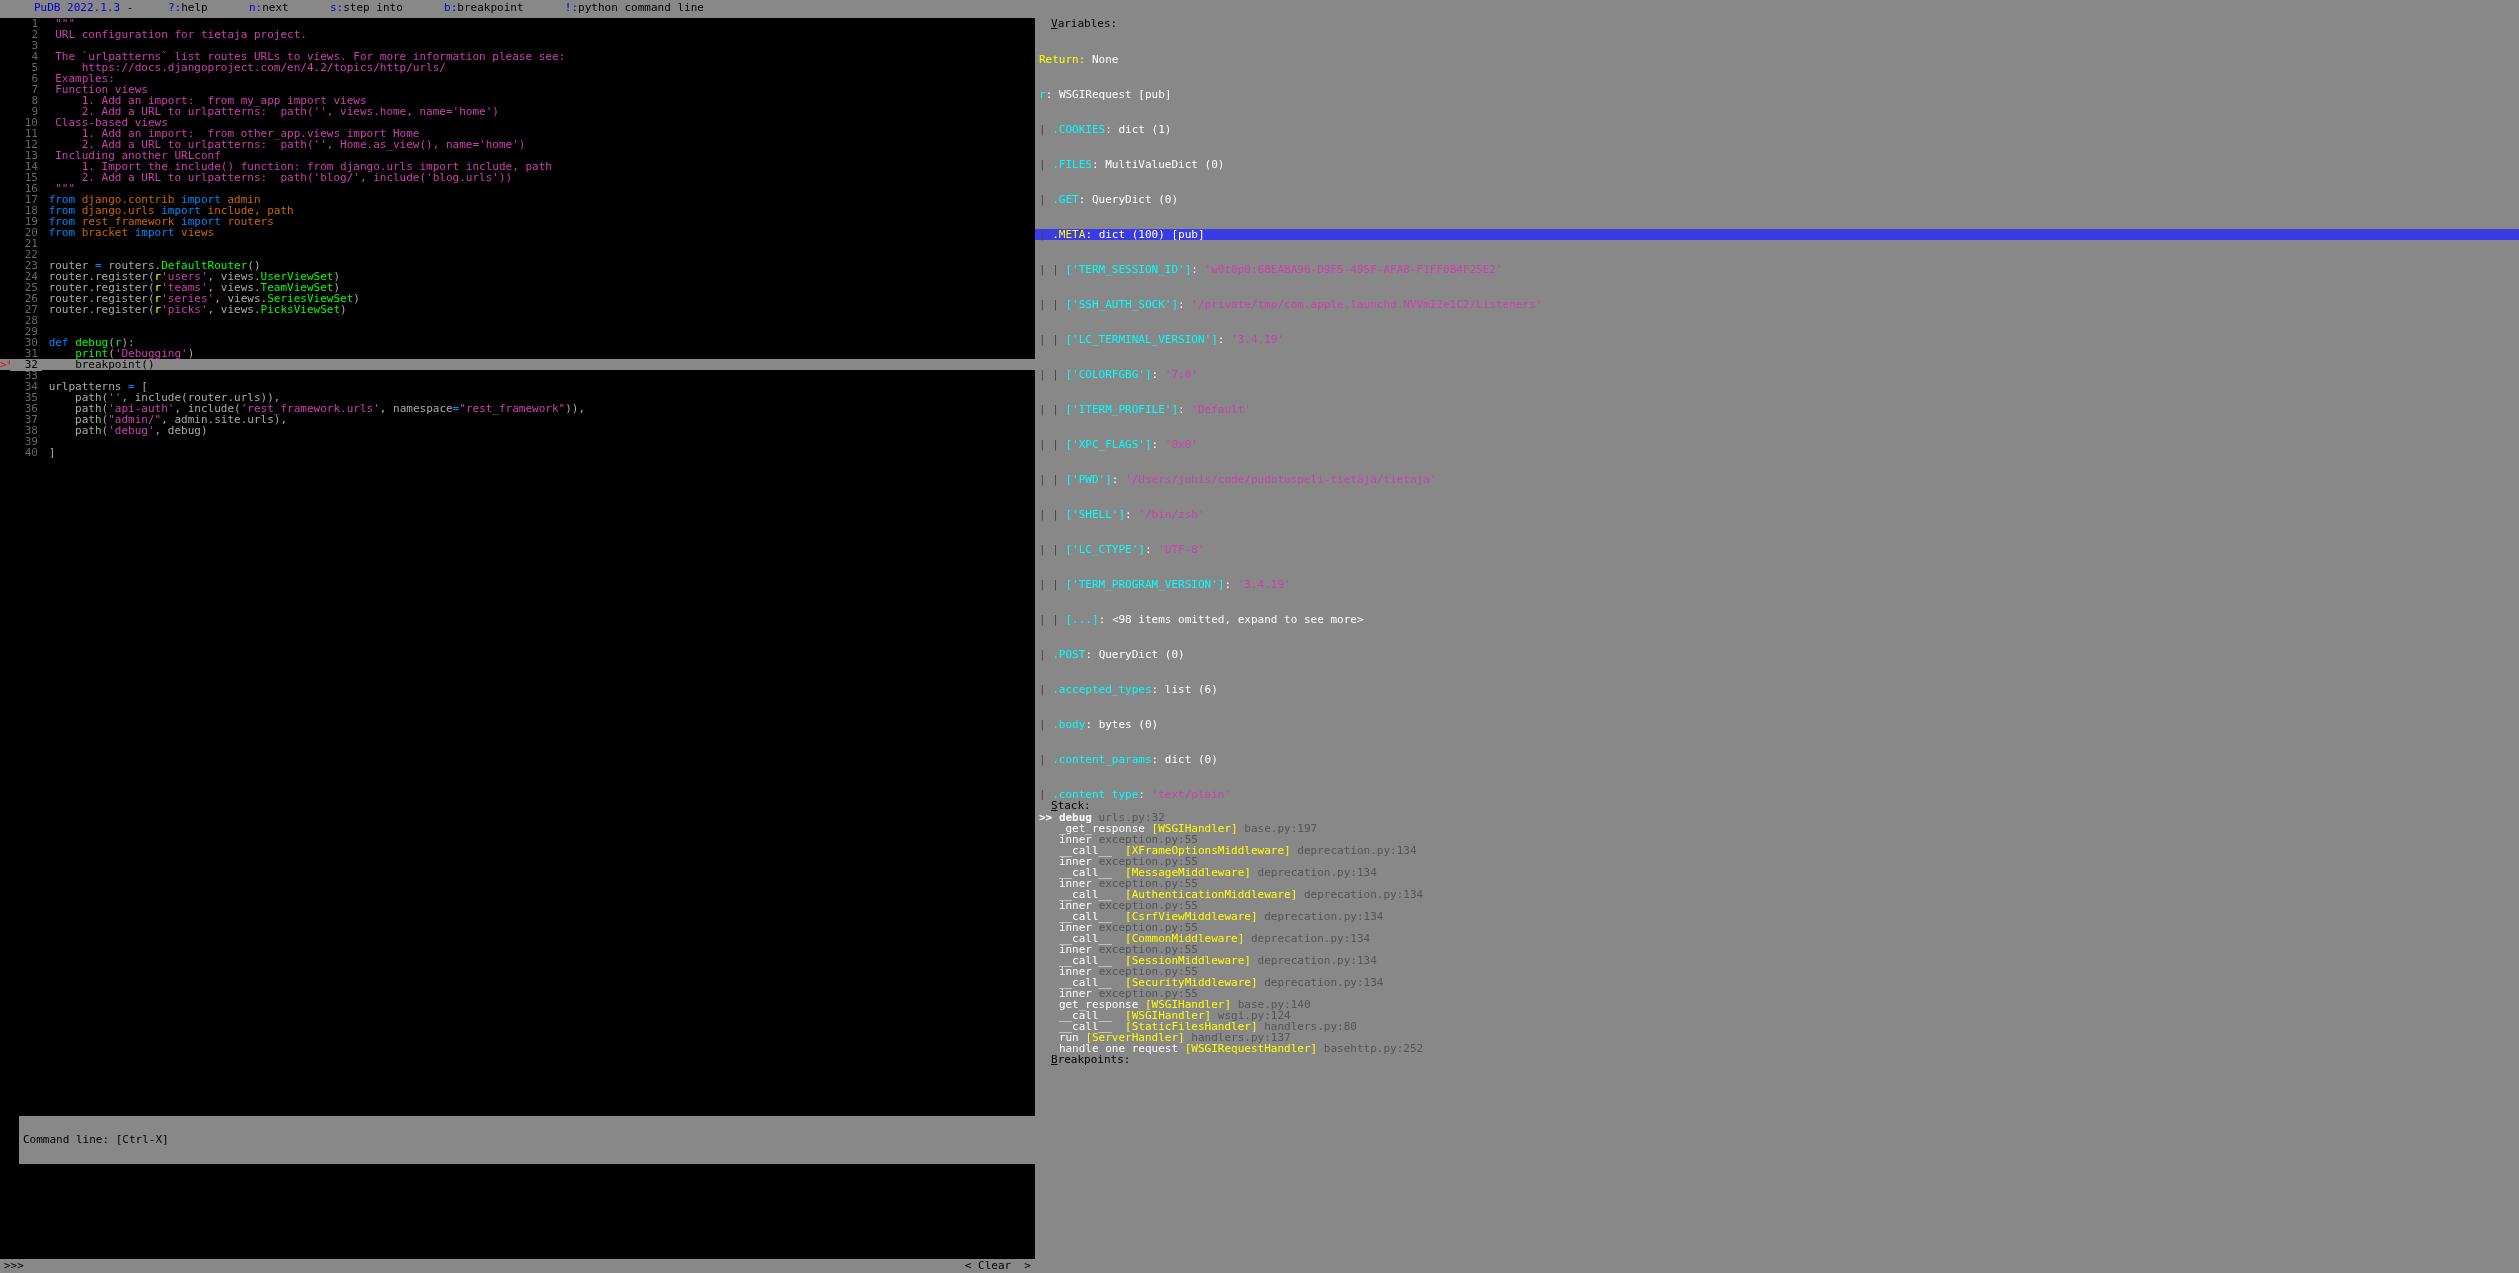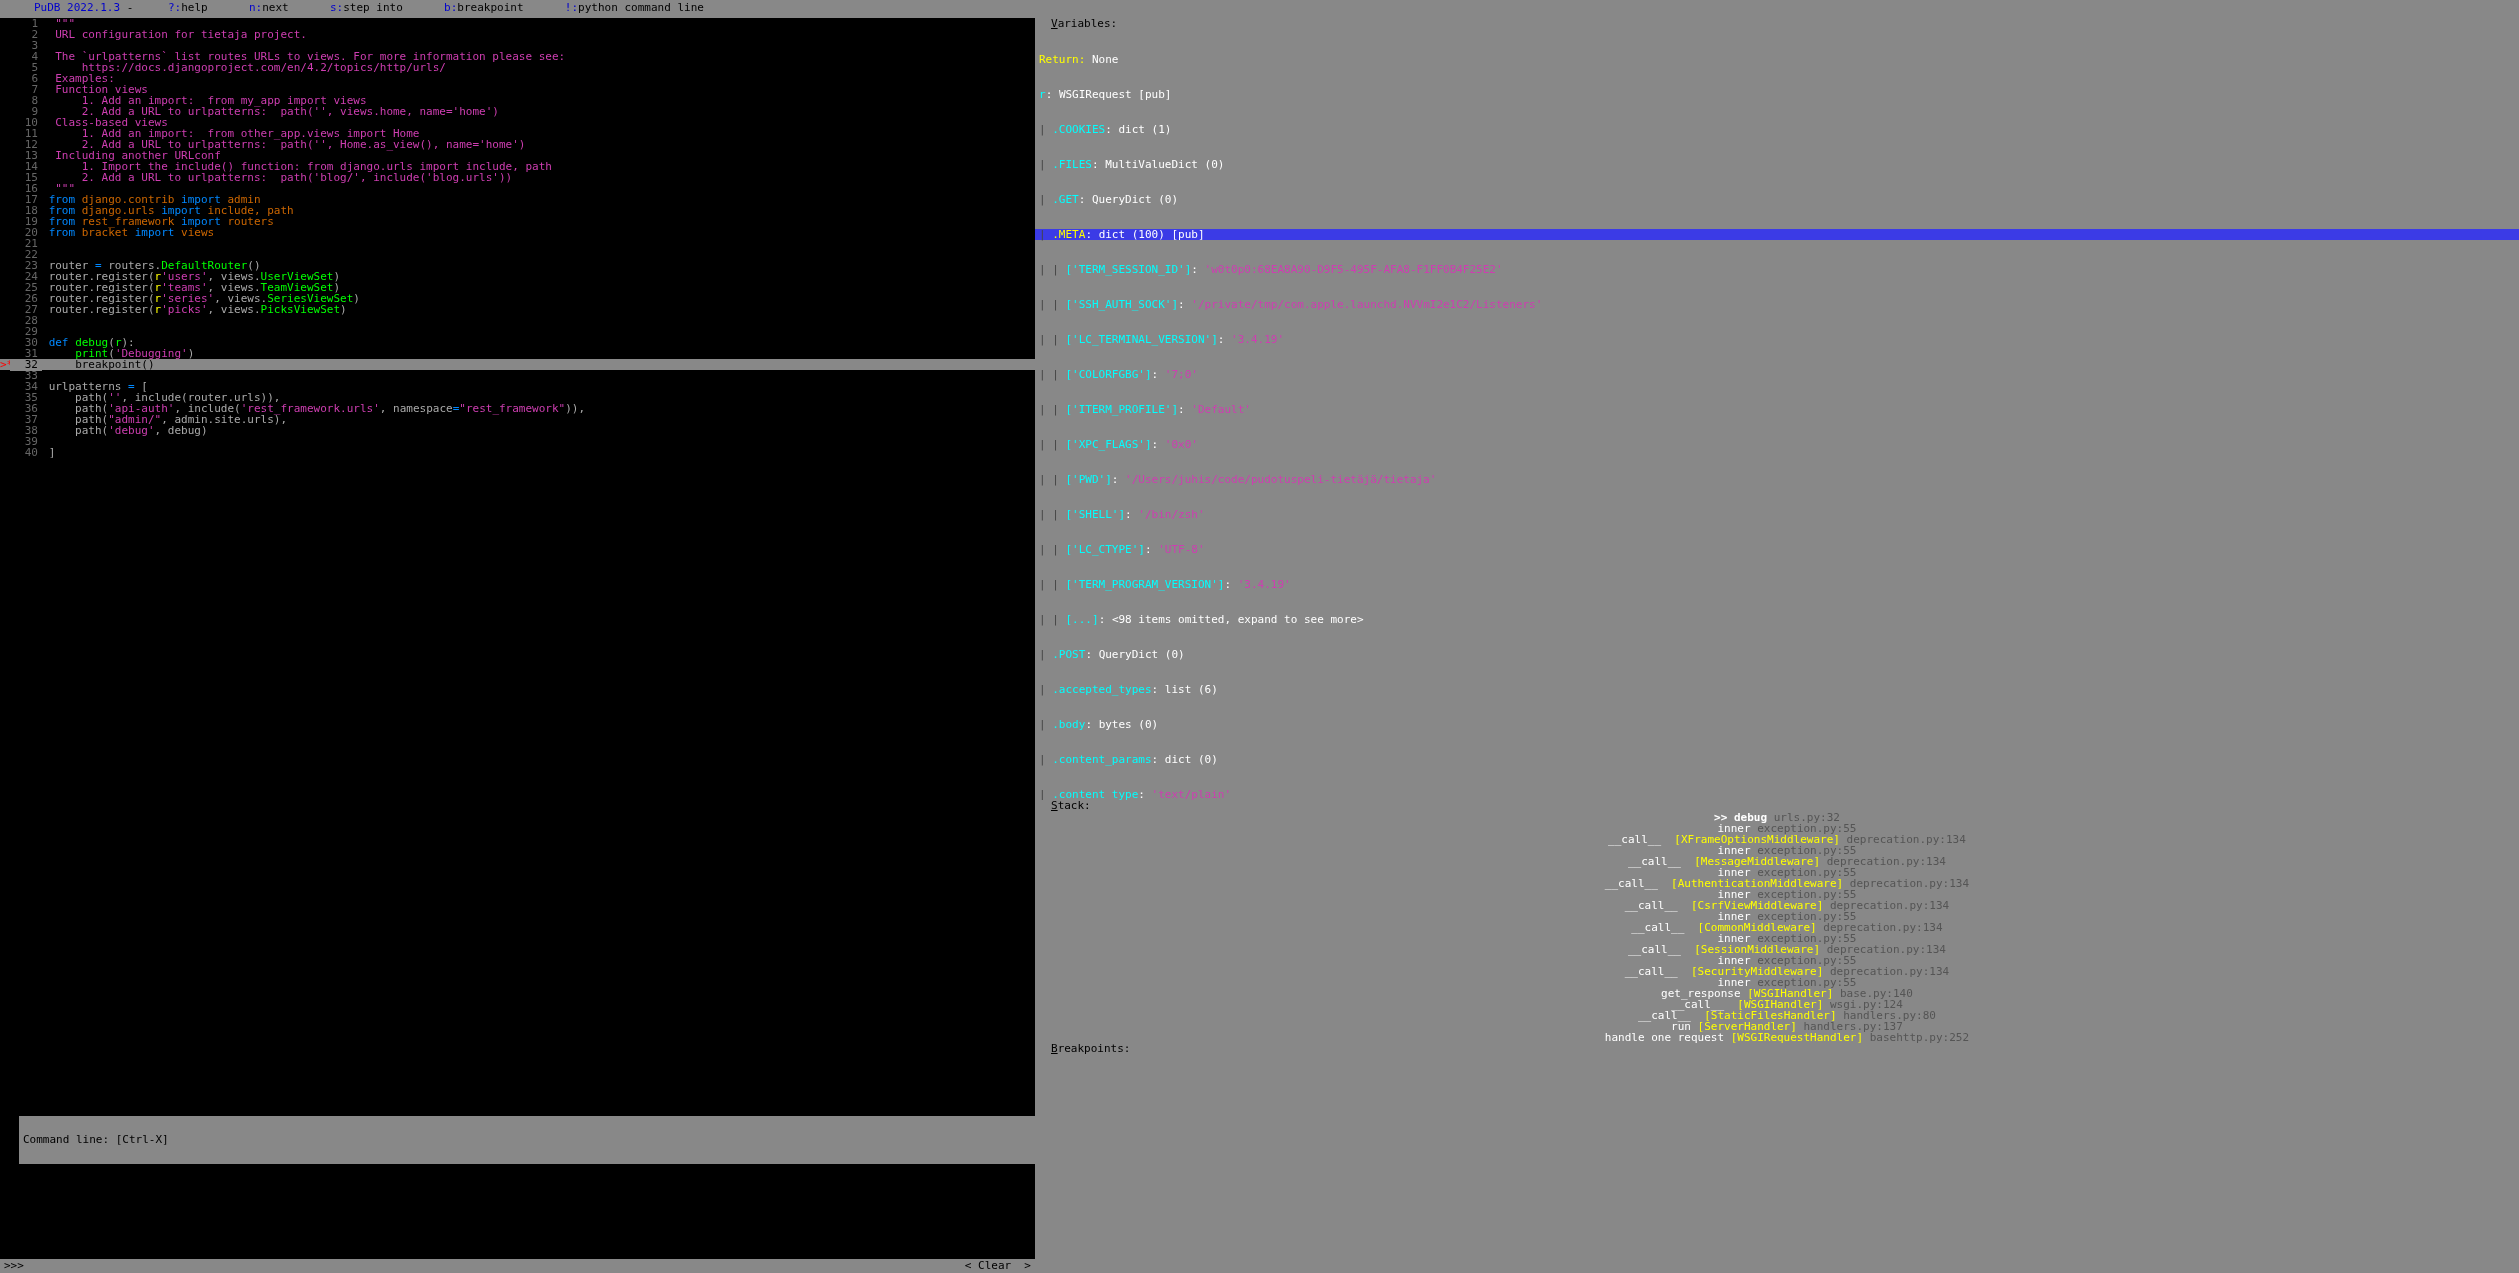--- a/index.html
+++ b/index.html
@@ -121,21 +121,20 @@
   }
   
   .stack-body {
     background: #888;
     color: #fff;
   }
   .stack-line {
     white-space: pre;
     padding: 0 4px;
     height: 11px;
-    text-align: center;
   }
   .stack-fn { color: #fff; }
   .stack-br { color: #ffff00; }
   .stack-loc { color: #555; }
   .stack-marker { color: #fff; font-weight: bold; }
   
   .bp-body {
     flex: 1;
     background: #888;
   }
@@ -218,20 +217,21 @@
         <div class="var-line"><span class="pipe">| | </span><span class="var-key">[...]</span><span class="var-val">: </span><span class="var-val">&lt;98 items omitted, expand to see more&gt;</span></div>
         <div class="var-line"><span class="pipe">| </span><span class="var-key">.POST</span><span class="var-val">: </span><span class="var-val">QueryDict (0)</span></div>
         <div class="var-line"><span class="pipe">| </span><span class="var-key">.accepted_types</span><span class="var-val">: </span><span class="var-val">list (6)</span></div>
         <div class="var-line"><span class="pipe">| </span><span class="var-key">.body</span><span class="var-val">: </span><span class="var-val">bytes (0)</span></div>
         <div class="var-line"><span class="pipe">| </span><span class="var-key">.content_params</span><span class="var-val">: </span><span class="var-val">dict (0)</span></div>
         <div class="var-line"><span class="pipe">| </span><span class="var-key">.content_type</span><span class="var-val">: </span><span class="var-str">'text/plain'</span></div>
       </div>
     <div class="panel-header"><span class="u">S</span><span>tack:</span></div>
     <div class="stack-body" id="stack-body">
         <div class="stack-line"><span class="stack-marker">&gt;&gt; </span><span class="stack-fn" style="font-weight:bold;">debug</span><span class="stack-loc"> urls.py:32</span></div>
+        <div class="stack-line"><span>   </span><span class="stack-fn" style="">_get_response </span><span class="stack-br">[WSGIHandler]</span><span class="stack-loc"> base.py:197</span></div>
         <div class="stack-line"><span>   </span><span class="stack-fn" style="">inner </span><span class="stack-loc">exception.py:55</span></div>
         <div class="stack-line"><span>   </span><span class="stack-fn" style="">__call__  </span><span class="stack-br">[XFrameOptionsMiddleware]</span><span class="stack-loc"> deprecation.py:134</span></div>
         <div class="stack-line"><span>   </span><span class="stack-fn" style="">inner </span><span class="stack-loc">exception.py:55</span></div>
         <div class="stack-line"><span>   </span><span class="stack-fn" style="">__call__  </span><span class="stack-br">[MessageMiddleware]</span><span class="stack-loc"> deprecation.py:134</span></div>
         <div class="stack-line"><span>   </span><span class="stack-fn" style="">inner </span><span class="stack-loc">exception.py:55</span></div>
         <div class="stack-line"><span>   </span><span class="stack-fn" style="">__call__  </span><span class="stack-br">[AuthenticationMiddleware]</span><span class="stack-loc"> deprecation.py:134</span></div>
         <div class="stack-line"><span>   </span><span class="stack-fn" style="">inner </span><span class="stack-loc">exception.py:55</span></div>
         <div class="stack-line"><span>   </span><span class="stack-fn" style="">__call__  </span><span class="stack-br">[CsrfViewMiddleware]</span><span class="stack-loc"> deprecation.py:134</span></div>
         <div class="stack-line"><span>   </span><span class="stack-fn" style="">inner </span><span class="stack-loc">exception.py:55</span></div>
         <div class="stack-line"><span>   </span><span class="stack-fn" style="">__call__  </span><span class="stack-br">[CommonMiddleware]</span><span class="stack-loc"> deprecation.py:134</span></div>

